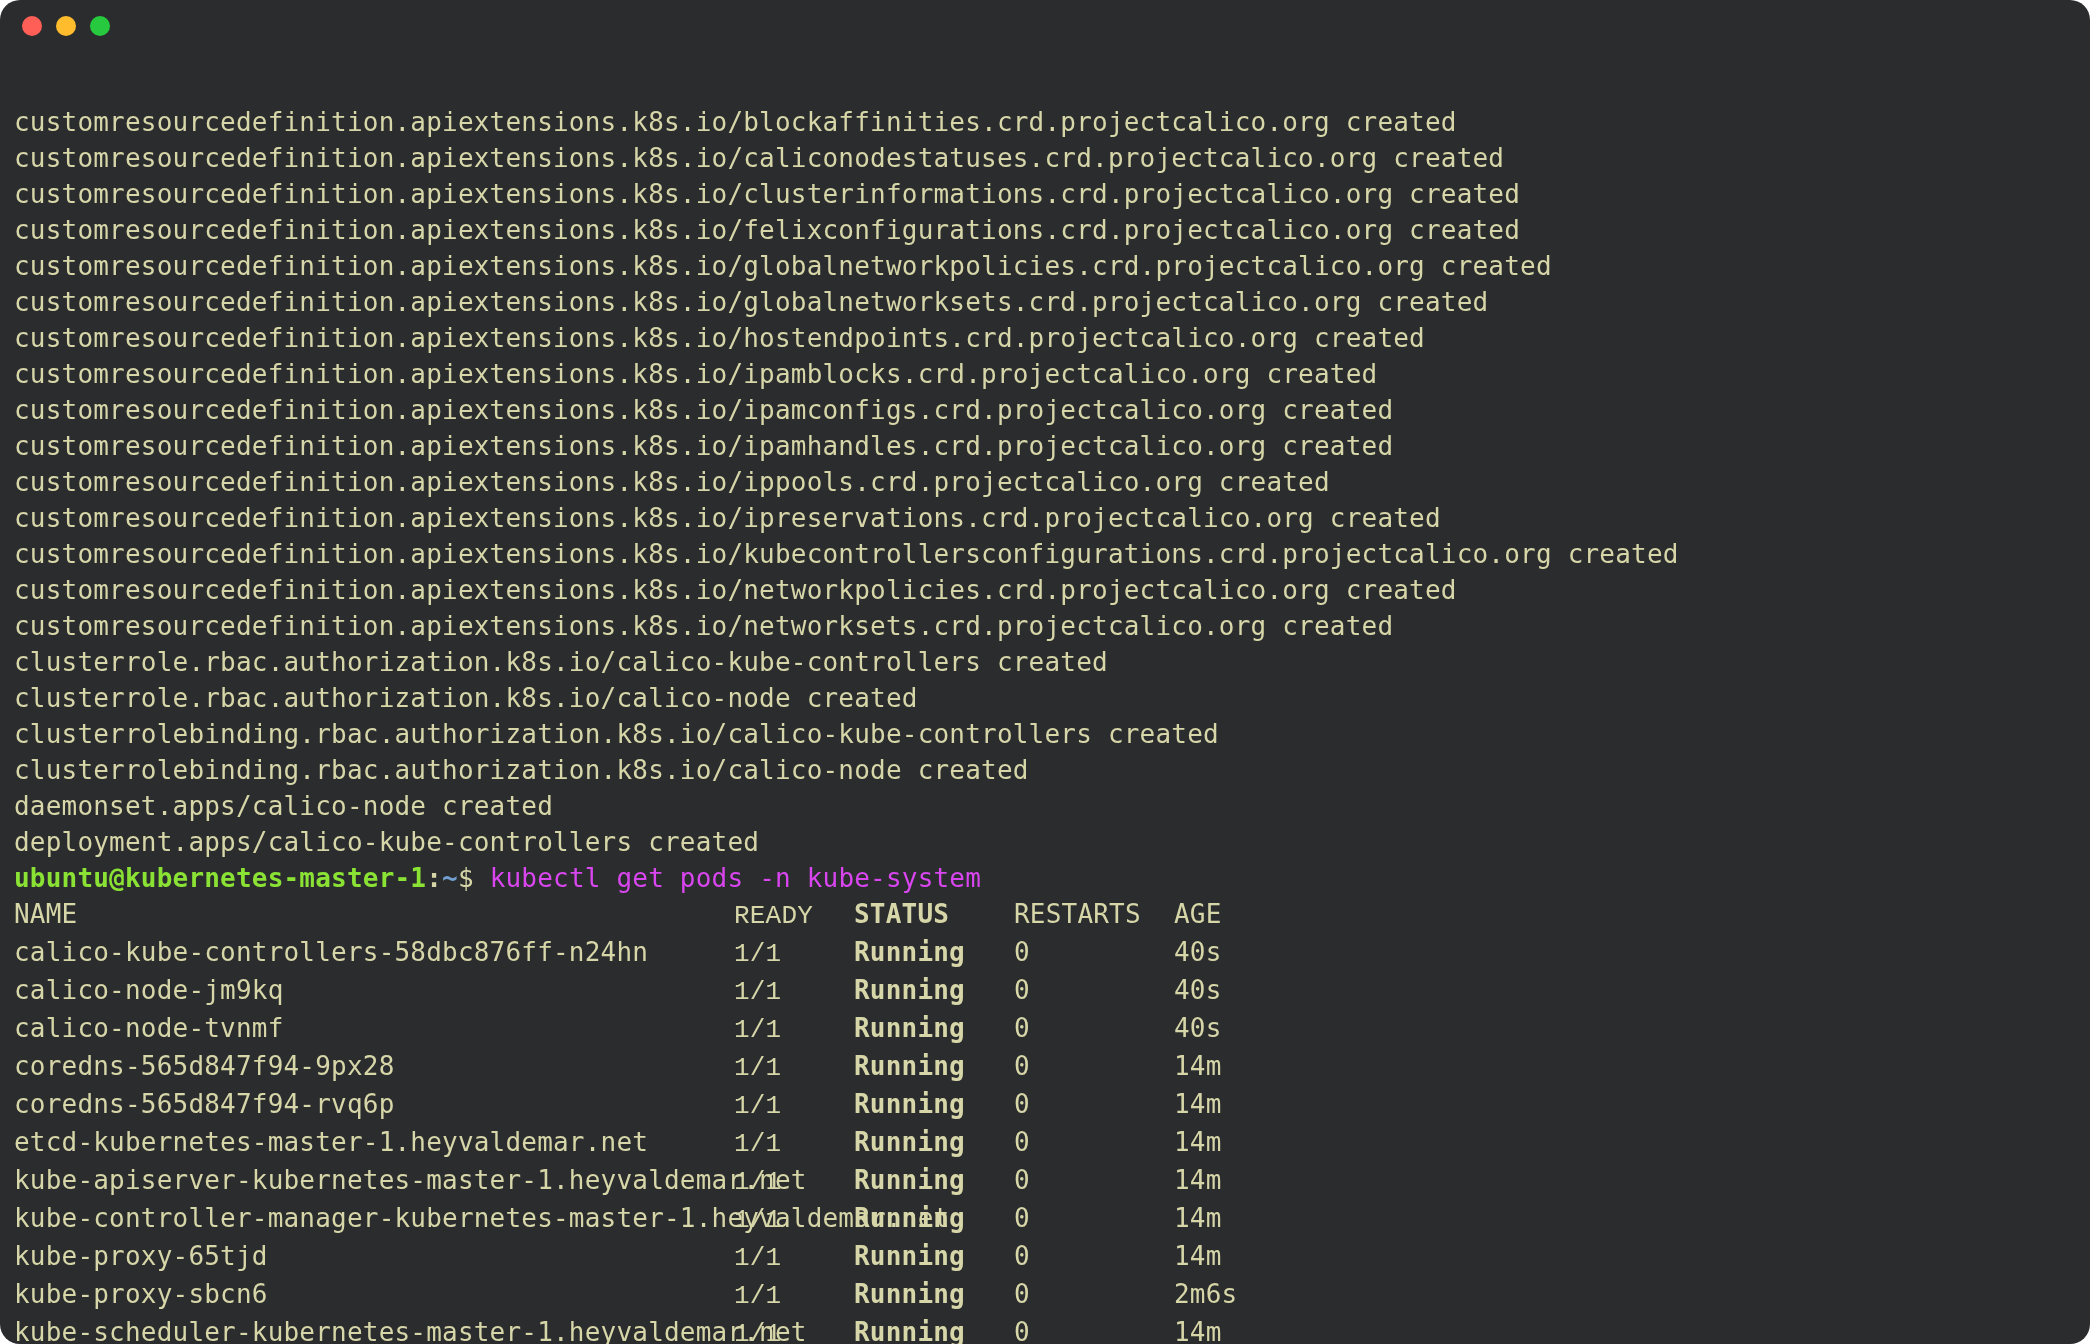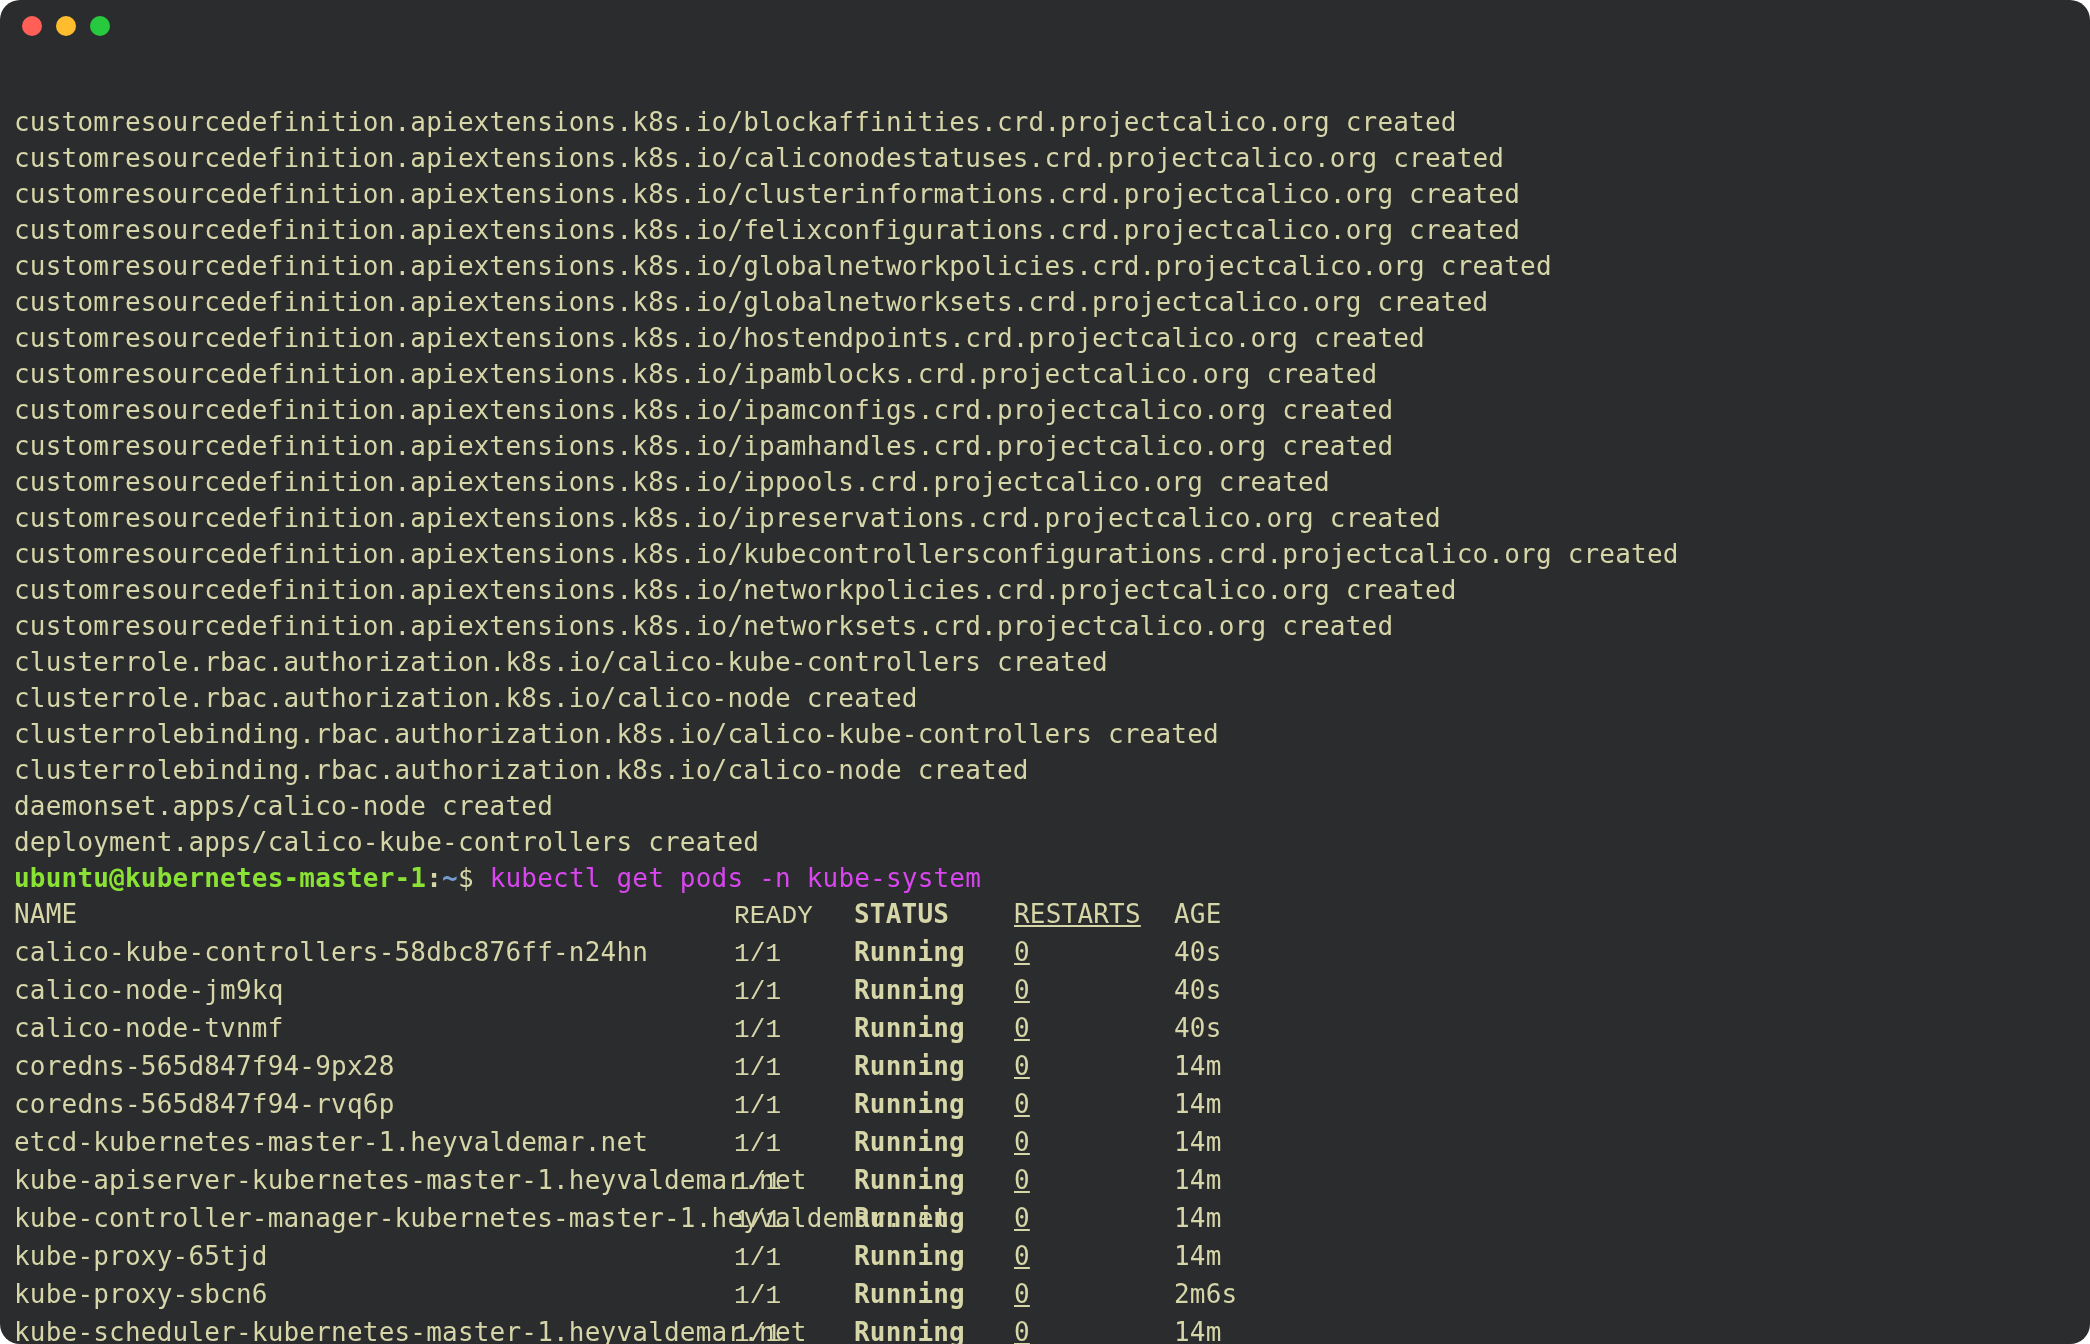--- a/index.html
+++ b/index.html
@@ -58,21 +58,21 @@
   .prompt-user { color: #8ae234; font-weight: bold; margin-top: 9px; }
   .prompt-sep  { color: #d6d6a8; font-weight: bold; }
   .prompt-path { color: #729fcf; font-weight: bold; }
   .prompt-dollar { color: #d6d6a8; }
   .cmd { color: #d946ef; }
   .row { display: block; }
   .col { display: inline-block; }
   .col-name     { width: 720px; }
   .col-ready    { width: 120px; font-family: Liberation Mono, monospace; }
   .col-status   { width: 160px; font-weight: bold; }
-  .col-restarts { width: 160px; text-decoration: underline; }
+  .col-restarts { width: 160px; }
   .col-age      { width: 100px; }
   .cursor {
     display: inline-block;
     width: 15px;
     height: 30px;
     background: #d6d6a8;
     vertical-align: text-bottom;
     margin-bottom: 2px;
   }
 </style>

